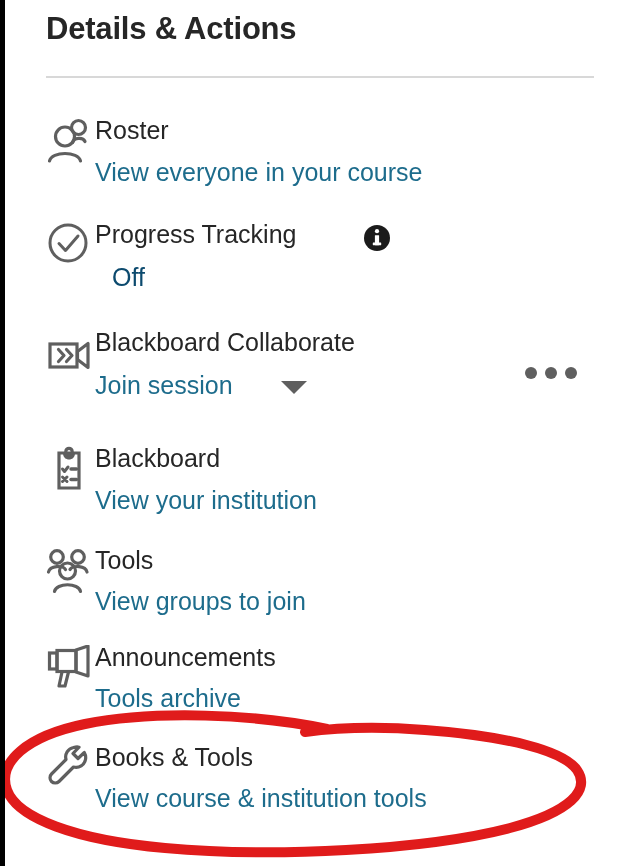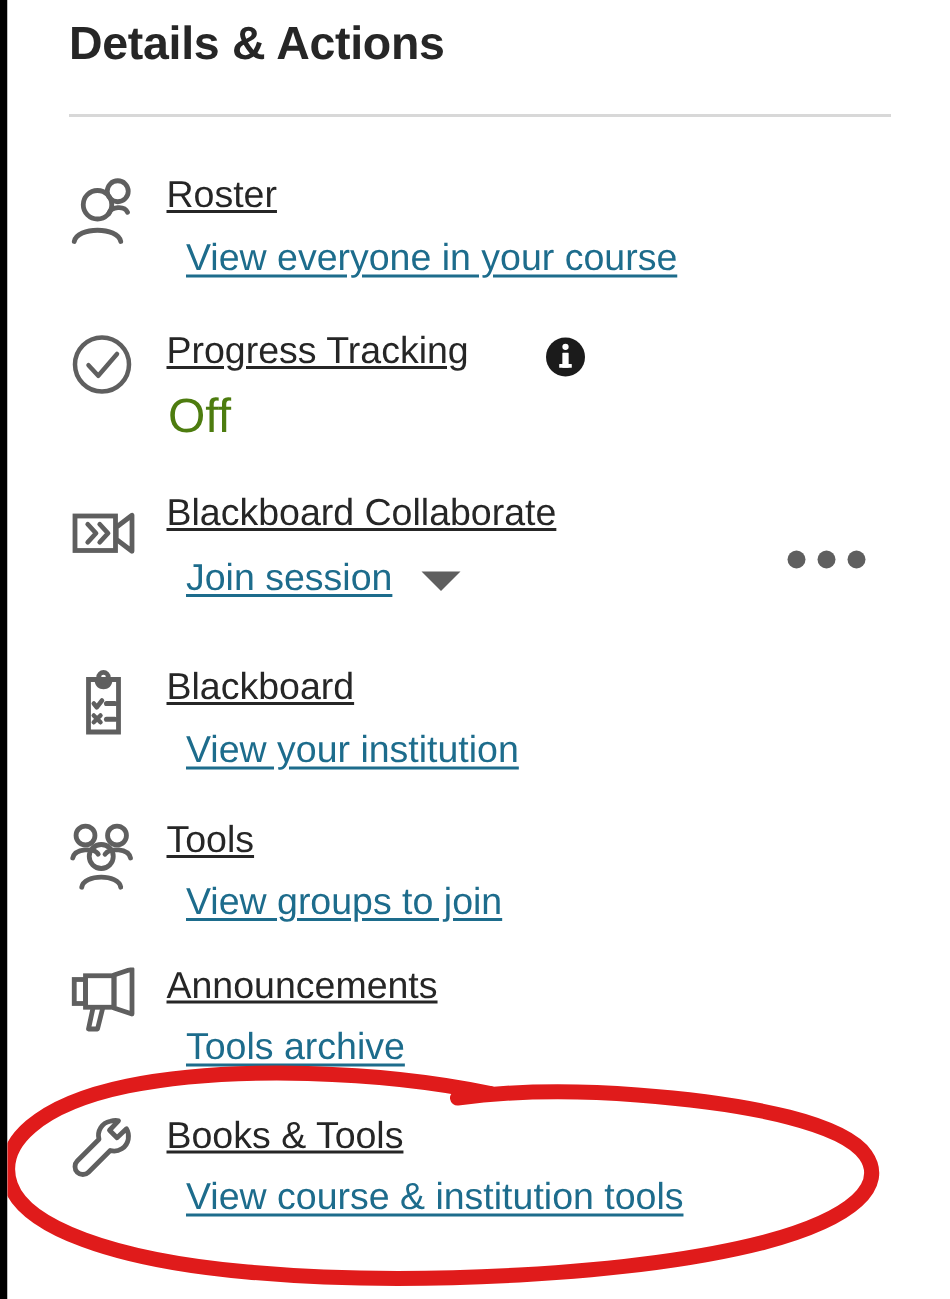--- a/index.html
+++ b/index.html
@@ -57,44 +57,42 @@
   .row-icon {
     position: absolute;
     left: 41px;
     width: 46px;
     height: 46px;
     color: #5f5f5f;
   }
   .row-icon svg { display: block; }
   .row-title {
     position: absolute;
-    left: 106px;
+    left: 90px;
     font-size: 25px;
     font-weight: normal;
     color: #262626;
     white-space: nowrap;
     line-height: 30px;
-    text-decoration: underline;
   }
   .row-link {
     position: absolute;
-    left: 119px;
+    left: 90px;
     font-size: 25px;
     color: #1d6c8c;
-    text-decoration: underline;
     text-underline-offset: 3px;
     white-space: nowrap;
     line-height: 30px;
     cursor: pointer;
   }
   .row-sub {
     position: absolute;
     left: 107px;
-    font-size: 32px;
-    color: #4d7c0f;
+    font-size: 25px;
+    color: #0c4a6e;
     white-space: nowrap;
     line-height: 30px;
   }
   
   #info-icon {
     position: absolute;
     left: 358px;
     top: 224px;
     width: 28px;
     height: 28px;

